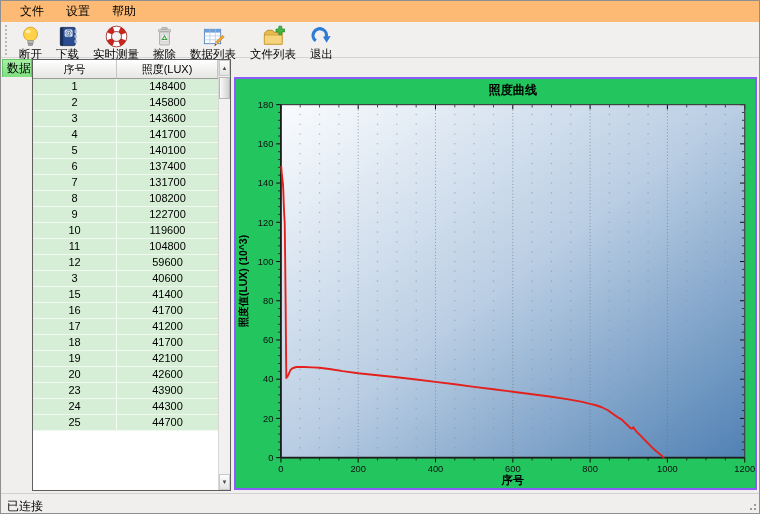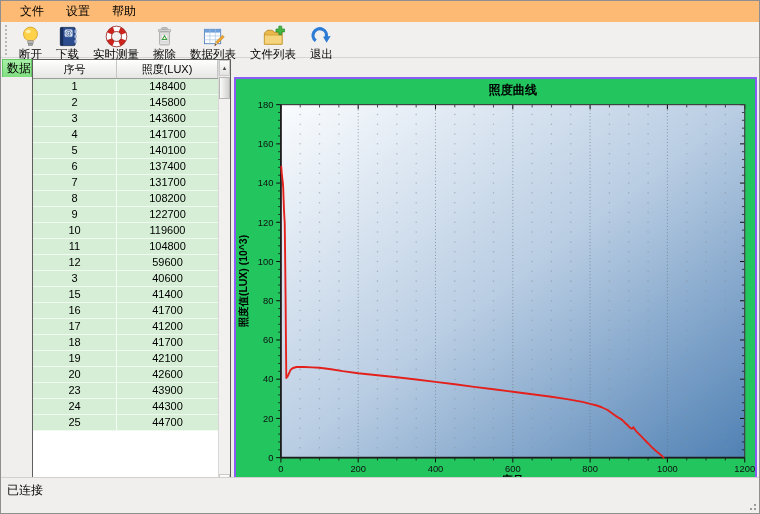--- a/index.html
+++ b/index.html
@@ -39,21 +39,21 @@
   .vscroll { width:12px; flex:none; background:#f2f1f0; border-left:1px solid #d8d8d8; display:flex; flex-direction:column; }
   .sb-btn { height:16px; flex:none; background:linear-gradient(#fdfdfd,#e3e3e1); border:1px solid #c9c9c9; font-size:6px; line-height:14px; text-align:center; color:#4a4a4a; }
   .sb-thumb { height:22px; flex:none; margin-top:1px; background:linear-gradient(90deg,#fbfbfb,#cfcfcd); border:1px solid #b6b6b4; }
   .sb-track { flex:1; }
 
   
   .right-panel { flex:1; margin:18px 2px 1px 3px; background:#22c55e; border:2px solid #8b5cf6; }
   .right-panel svg.chart { width:100%; height:100%; display:block; }
 
   
-  .statusbar { position:absolute; left:0; right:0; bottom:0; height:36px; background:#f0efed; border-top:1px solid #d2d0ce; padding:4px 8px 0 6px; font-size:12px; }
+  .statusbar { position:absolute; left:0; right:0; bottom:0; height:20px; background:#f0efed; border-top:1px solid #d2d0ce; padding:4px 8px 0 6px; font-size:12px; }
   .grip { position:absolute; right:2px; bottom:2px; }
 
   .chart-title { font-size:13px; font-weight:bold; }
   .axis-title { font-size:12px; font-weight:bold; }
   .yaxis-title { font-size:11px; font-weight:bold; }
 </style>
 </head>
 <body>
 
 <div class="app">

